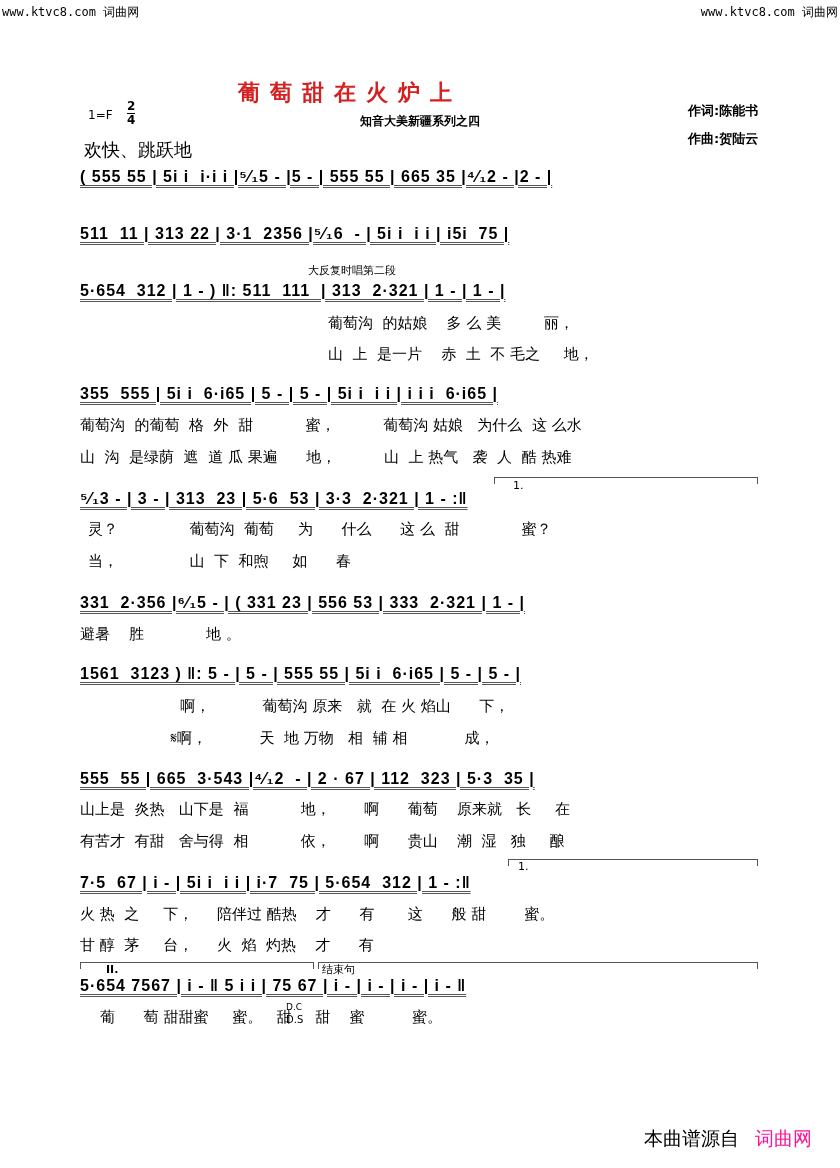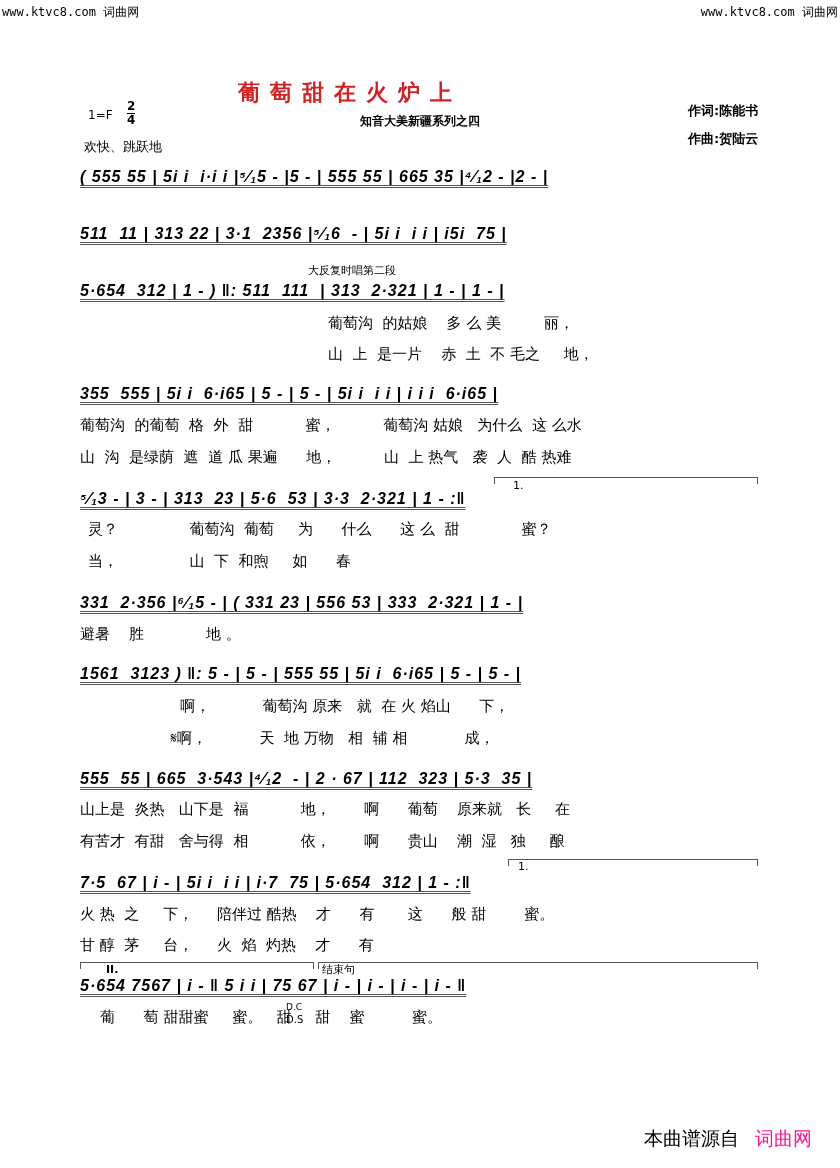--- a/index.html
+++ b/index.html
@@ -6,24 +6,24 @@
   body { width:840px; height:1168px; position:relative; overflow:hidden;
          font-family:"DejaVu Sans", "Liberation Sans", sans-serif; color:#000; }
   .abs { position:absolute; white-space:pre; }
   .wm { font-family:"DejaVu Sans Mono", "Liberation Mono", monospace; font-size:12px; top:4px; }
   .title { left:0; width:700px; text-align:center; top:78px; font-family:Liberation Mono, monospace;
            font-size:22px; font-weight:bold; color:#d42020; letter-spacing:10px; }
   .subtitle { left:0; width:840px; text-align:center; top:113px; font-size:12px; font-weight:bold; }
   .meta { font-size:13px; font-weight:bold; }
   .key { left:88px; top:108px; font-size:12px; }
   .ts { position:absolute; left:127px; top:100px; font-size:12px; font-weight:bold; text-align:center; line-height:13px; }
-  .tempo { left:84px; top:138px; font-size:13px; }
+  .tempo { left:84px; top:138px; font-size:18px; }
   .notes { font-family:"Liberation Sans", "DejaVu Sans", sans-serif; font-size:16px; font-weight:bold;
            left:80px; letter-spacing:1px; text-decoration:underline; text-decoration-style:double;
-           text-underline-offset:3px; text-decoration-thickness:1px; text-decoration-color:#555;font-style:italic; }
+           text-underline-offset:3px; text-decoration-thickness:1px; text-decoration-color:#555; }
   .lyric { font-size:15px; left:80px; }
   .small { font-size:11px; }
   .bracket { position:absolute; border-top:1px solid #555; border-left:1px solid #555; border-right:1px solid #555; height:6px; }
   .footer { right:28px; bottom:16px; font-size:19px; }
   .footer .brand { color:#ff1493; margin-left:16px; }
 </style>
 </head>
 <body>
 
 <div class="abs wm" style="left:2px;">www.ktvc8.com 词曲网</div>

